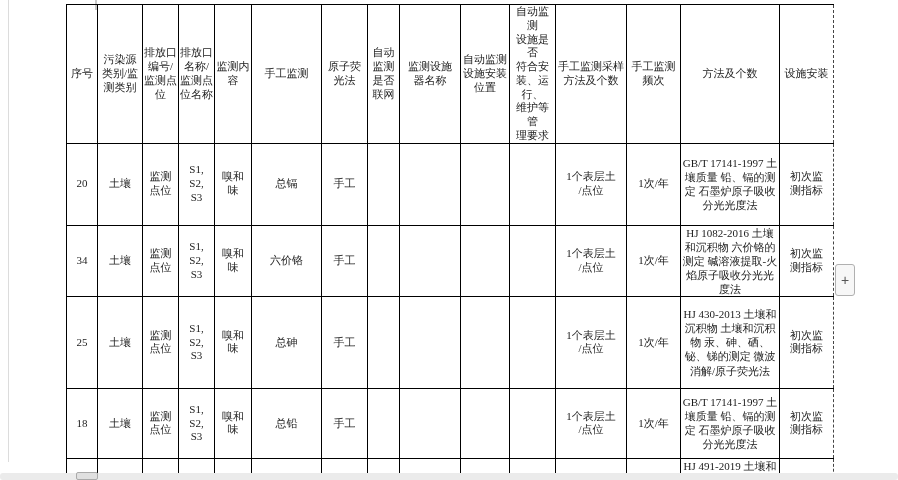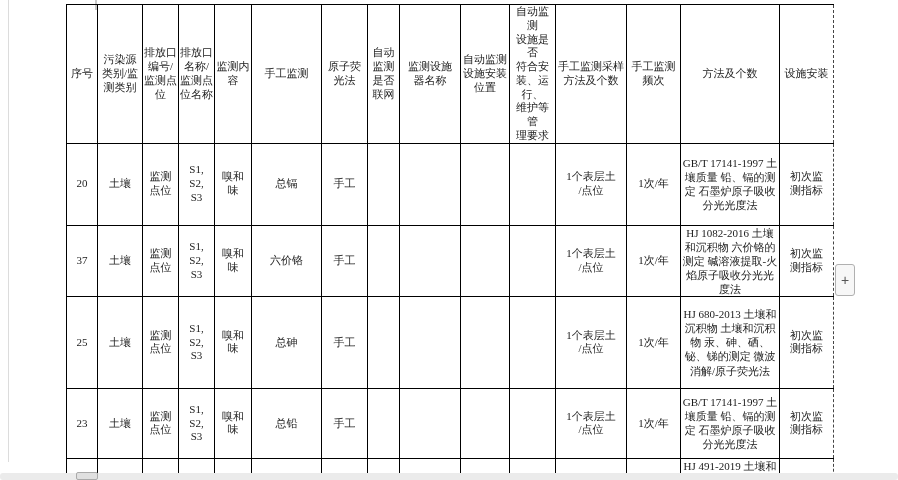--- a/index.html
+++ b/index.html
@@ -138,21 +138,21 @@
       <td></td>
       <td></td>
       <td>1个表层土
 /点位</td>
       <td>1次/年</td>
       <td class="method">GB/T 17141-1997 土壤质量 铅、镉的测定 石墨炉原子吸收分光光度法</td>
       <td>初次监
 测指标</td>
     </tr>
     <tr class="r1">
-      <td>37</td>
+      <td>34</td>
       <td>土壤</td>
       <td>监测
 点位</td>
       <td>S1,
 S2,
 S3</td>
       <td>嗅和
 味</td>
       <td>六价铬</td>
       <td>手工</td>
@@ -179,26 +179,26 @@
 味</td>
       <td>总砷</td>
       <td>手工</td>
       <td></td>
       <td></td>
       <td></td>
       <td></td>
       <td>1个表层土
 /点位</td>
       <td>1次/年</td>
-      <td class="method">HJ 680-2013 土壤和沉积物 土壤和沉积物 汞、砷、硒、铋、锑的测定 微波消解/原子荧光法</td>
+      <td class="method">HJ 430-2013 土壤和沉积物 土壤和沉积物 汞、砷、硒、铋、锑的测定 微波消解/原子荧光法</td>
       <td>初次监
 测指标</td>
     </tr>
     <tr class="r3">
-      <td>23</td>
+      <td>18</td>
       <td>土壤</td>
       <td>监测
 点位</td>
       <td>S1,
 S2,
 S3</td>
       <td>嗅和
 味</td>
       <td>总铅</td>
       <td>手工</td>

